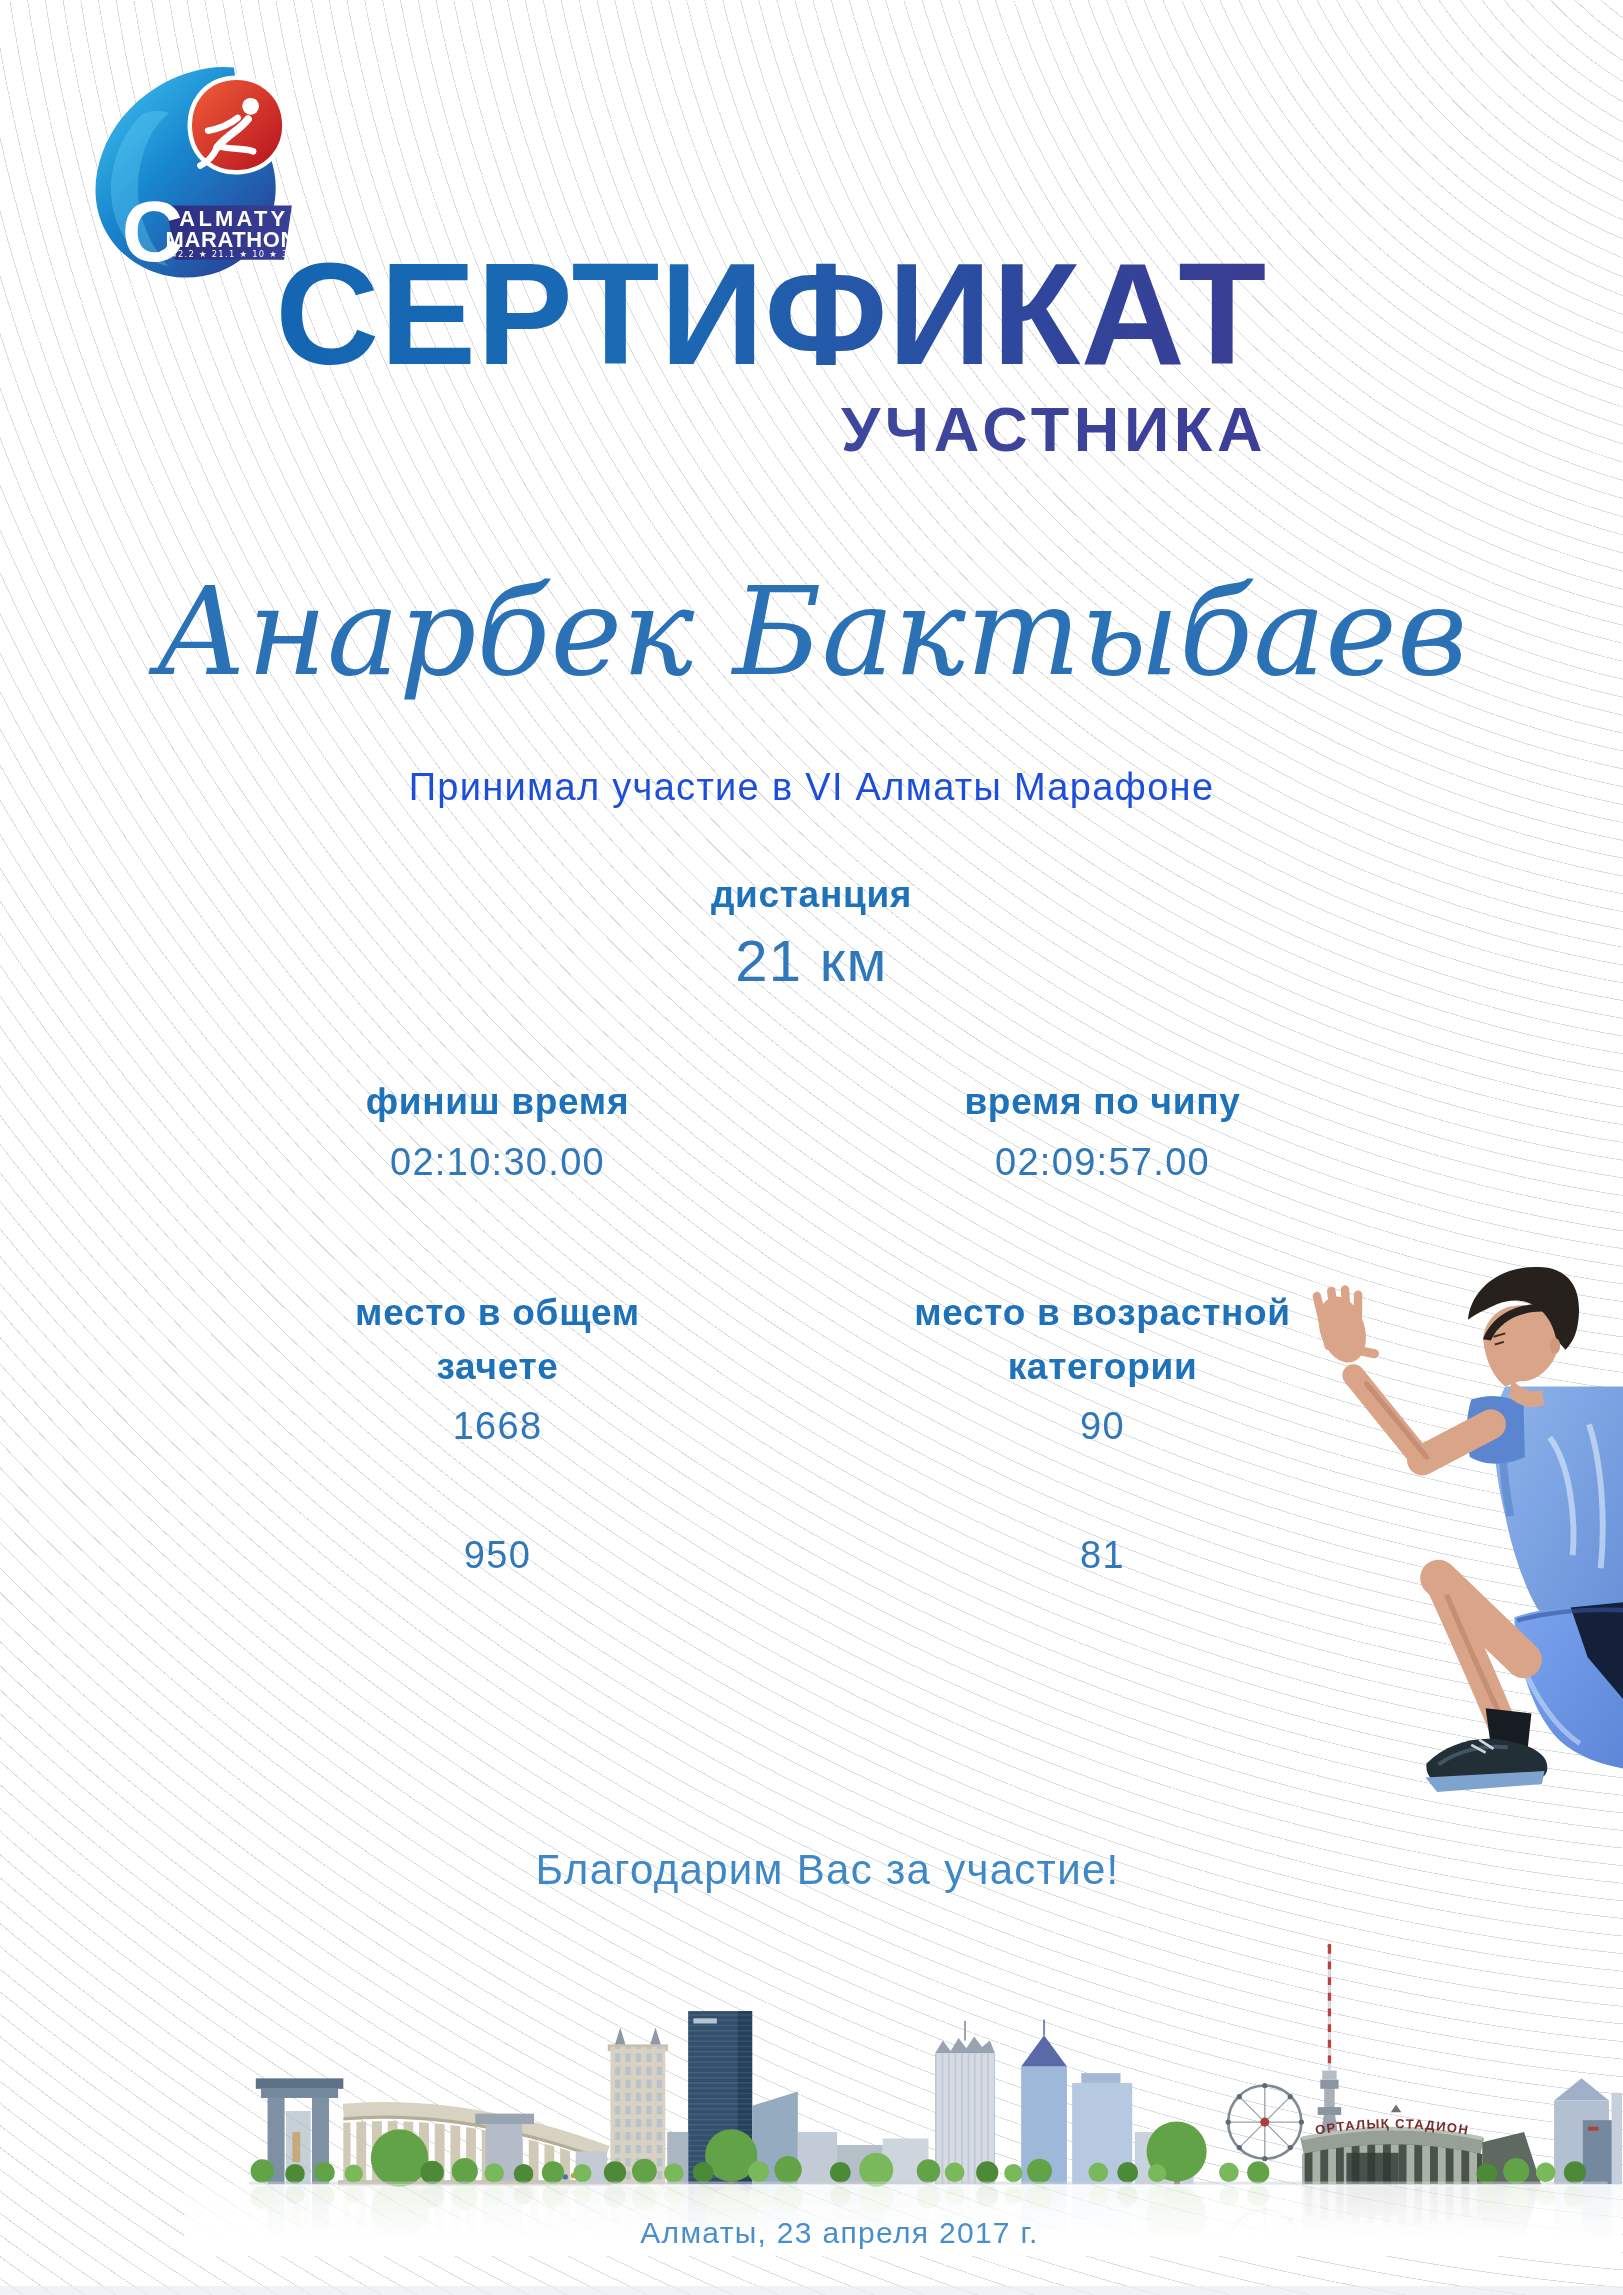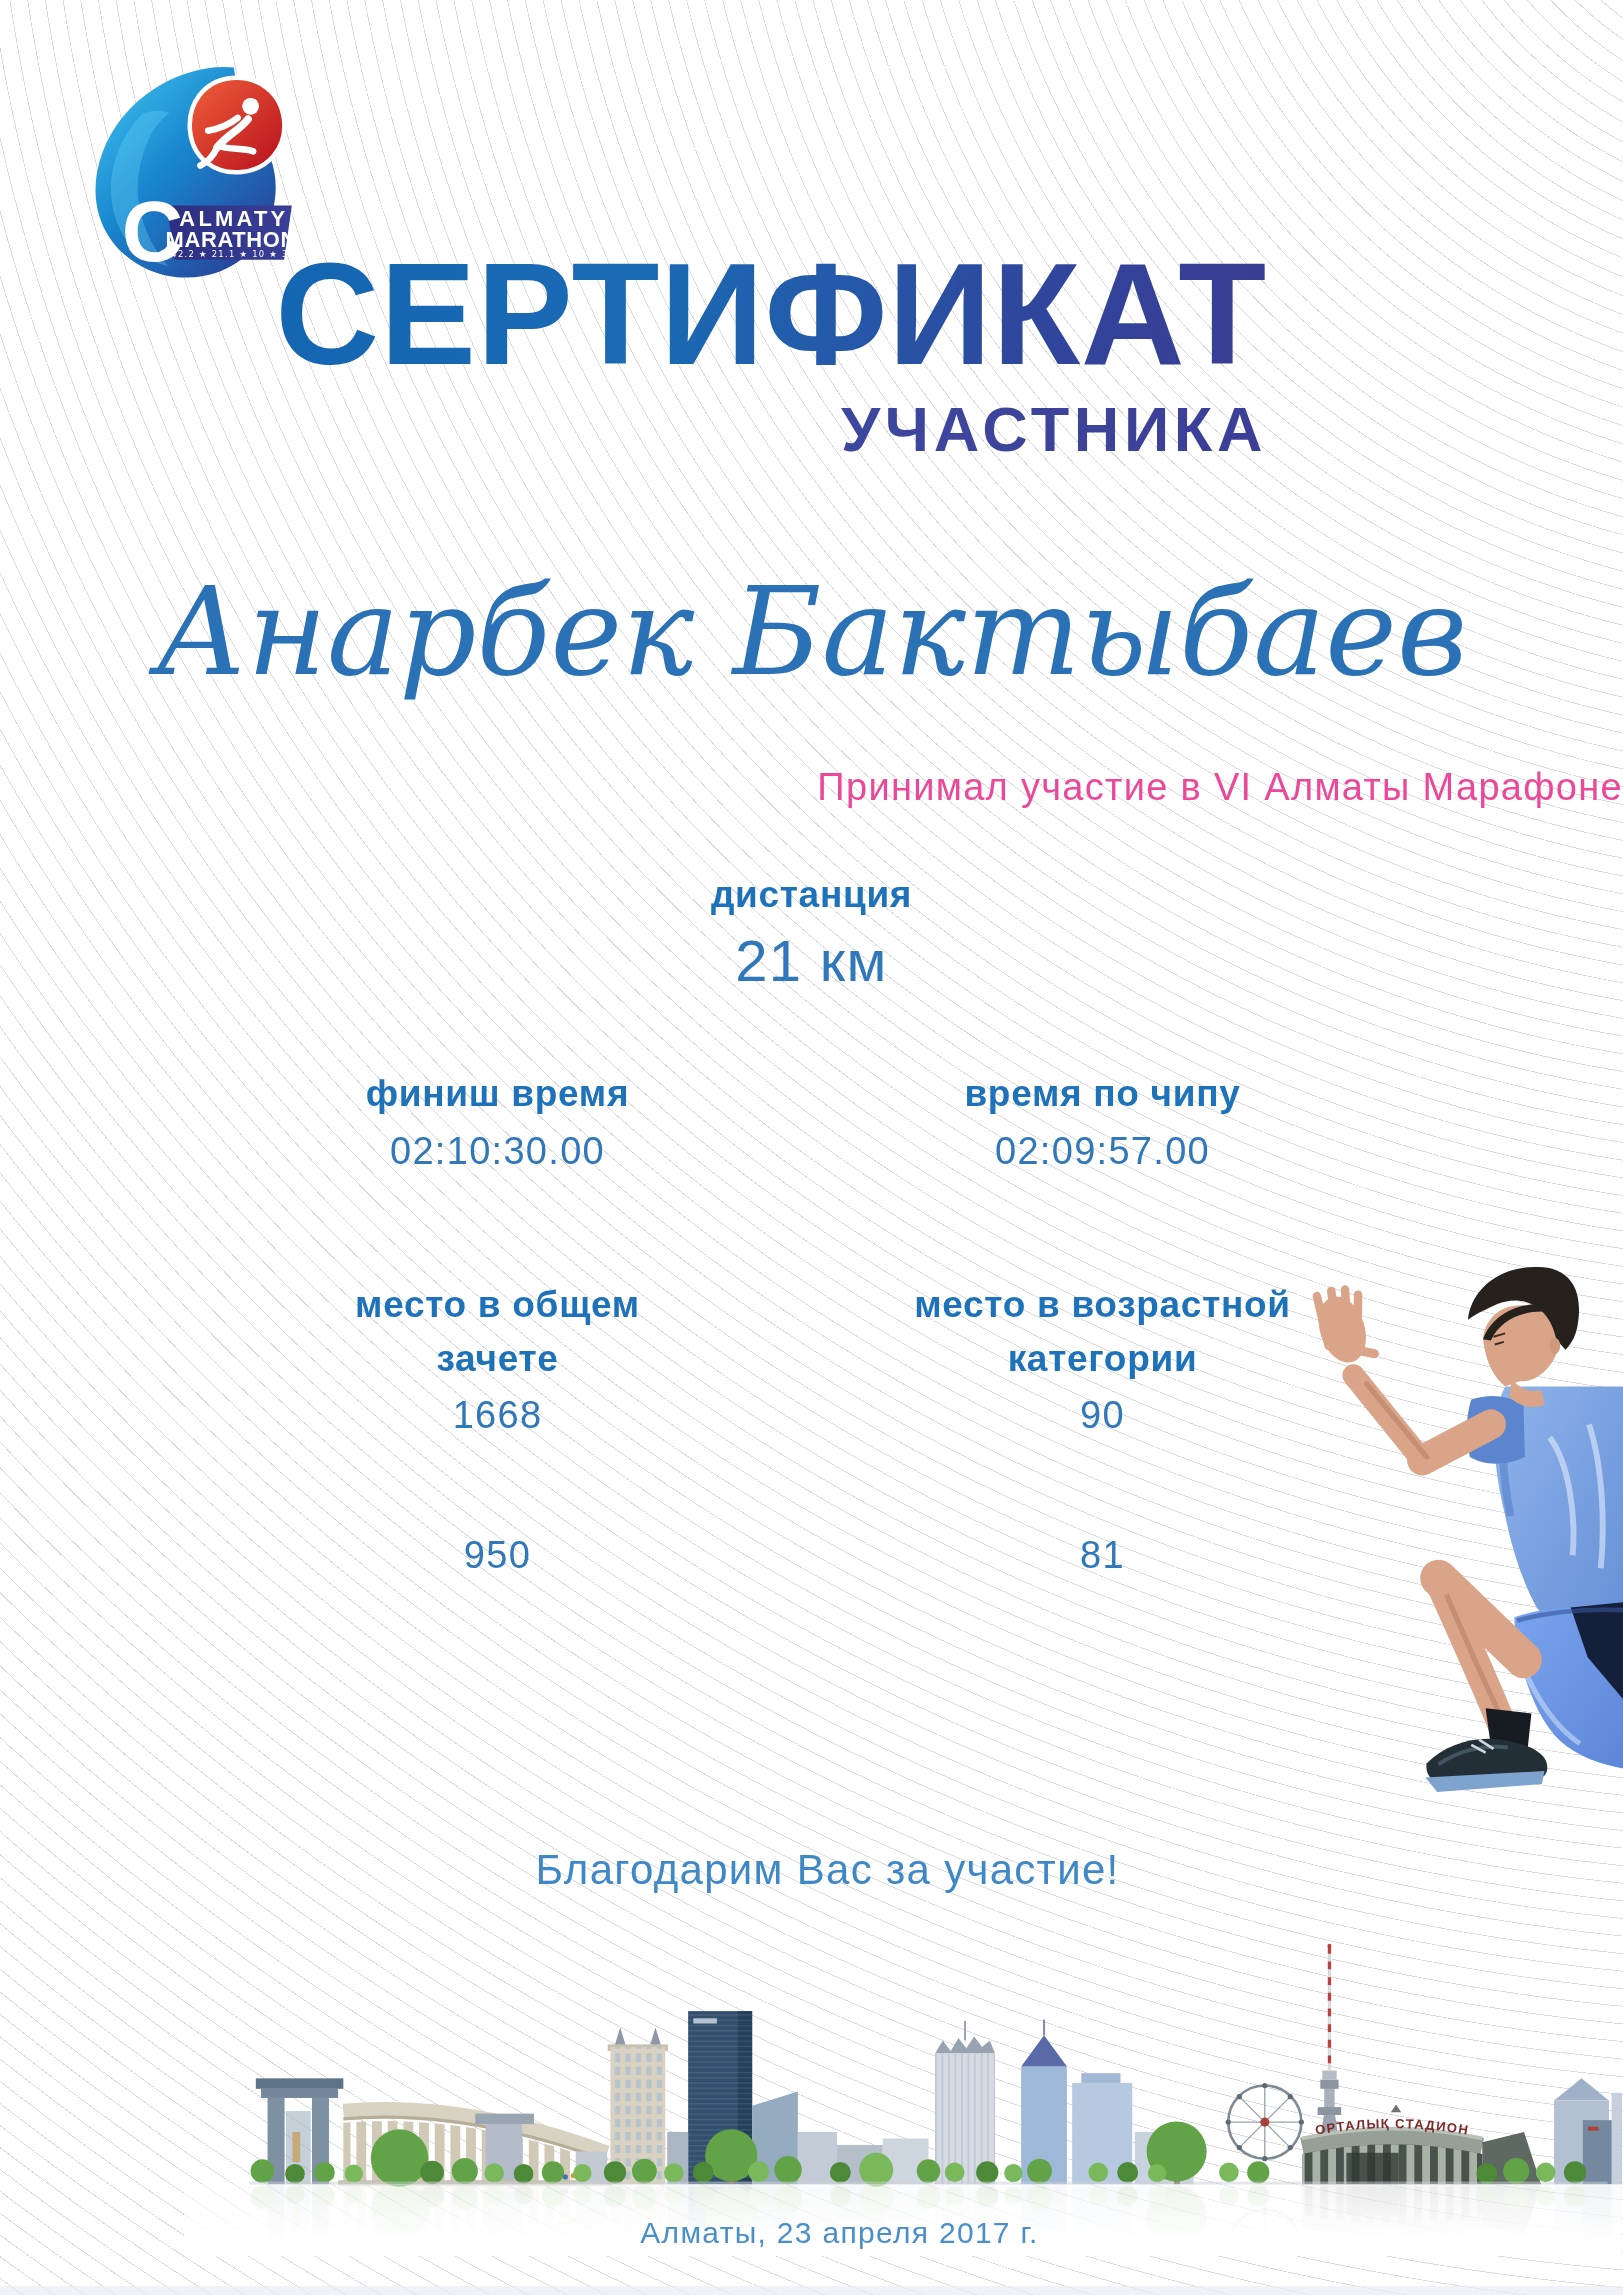--- a/index.html
+++ b/index.html
@@ -36,41 +36,41 @@
     -webkit-background-clip:text;background-clip:text;color:transparent;
     white-space:nowrap;
   }
 
   .name{
     position:absolute;top:560px;left:0;width:100%;text-align:center;
     font-family:"DejaVu Serif", serif;font-style:italic;font-weight:400;
     font-size:121px;line-height:1.2;color:#2a72b5;white-space:nowrap;
   }
   .event-line{
-    position:absolute;top:766px;left:0;width:100%;text-align:right;
-    font-size:38px;color:#ec4899;letter-spacing:1.3px;
+    position:absolute;top:766px;left:0;width:100%;text-align:center;
+    font-size:38px;color:#1d4ed8;letter-spacing:1.3px;
   }
 
   .dist-label{
     position:absolute;top:874px;left:0;width:100%;text-align:center;
     font-size:37px;font-weight:700;color:#1d72ba;letter-spacing:0.7px;
   }
   .dist-value{
     position:absolute;top:927px;left:0;width:100%;text-align:center;
     font-size:58px;color:#3078ba;letter-spacing:1.3px;
   }
 
   .row{position:absolute;left:0;width:100%;}
   .row1{top:1063px;} .row2{top:1274px;} .row3{top:1525px;}
   .cell{position:absolute;text-align:center;}
   .cell-left{left:203px;width:589px;}
   .cell-right{left:808px;width:589px;}
   .res-label{
     font-size:37px;font-weight:700;color:#1d72ba;line-height:1.45;letter-spacing:0.7px;
-    margin:4px auto;
+    margin:12px auto;
   }
   .w460{max-width:301px;} .w700{max-width:458px;}
   .res-value{margin-top:9.2px;font-size:38px;color:#3078ba;letter-spacing:1.3px;}
 
   .thanks{
     position:absolute;top:1846px;left:16px;width:100%;text-align:center;
     font-size:42px;color:#3f88c7;letter-spacing:1.3px;
   }
 
   .runner{position:absolute;left:1275px;top:1241px;width:348px;height:576px;}

